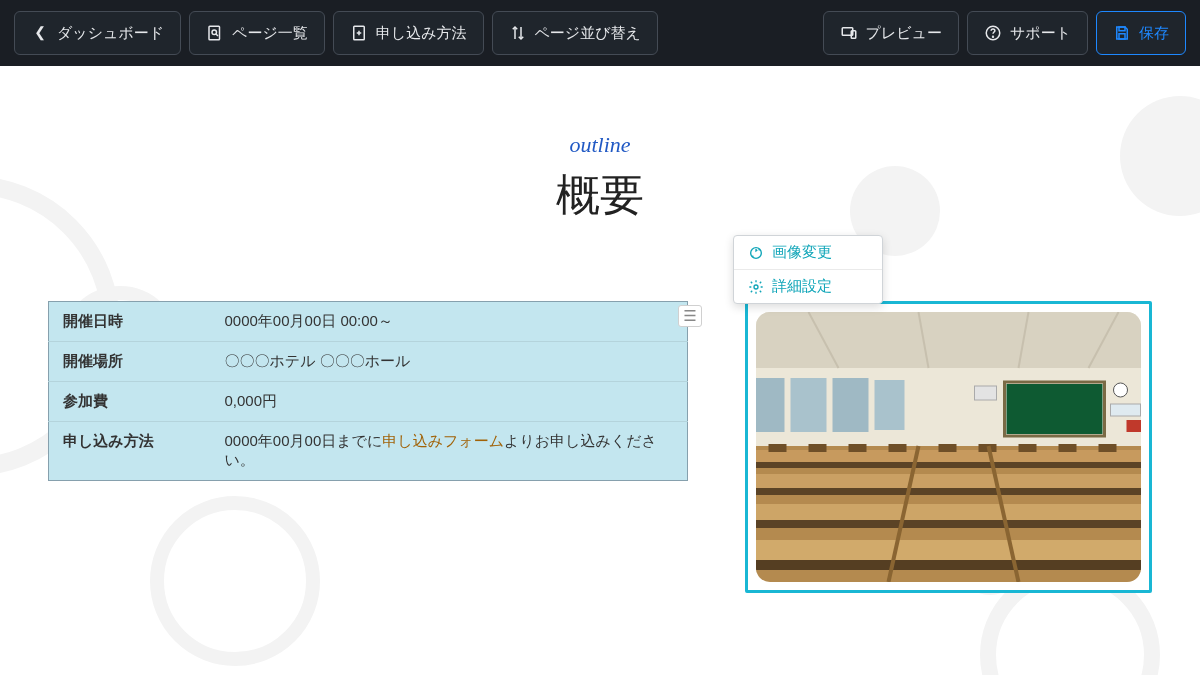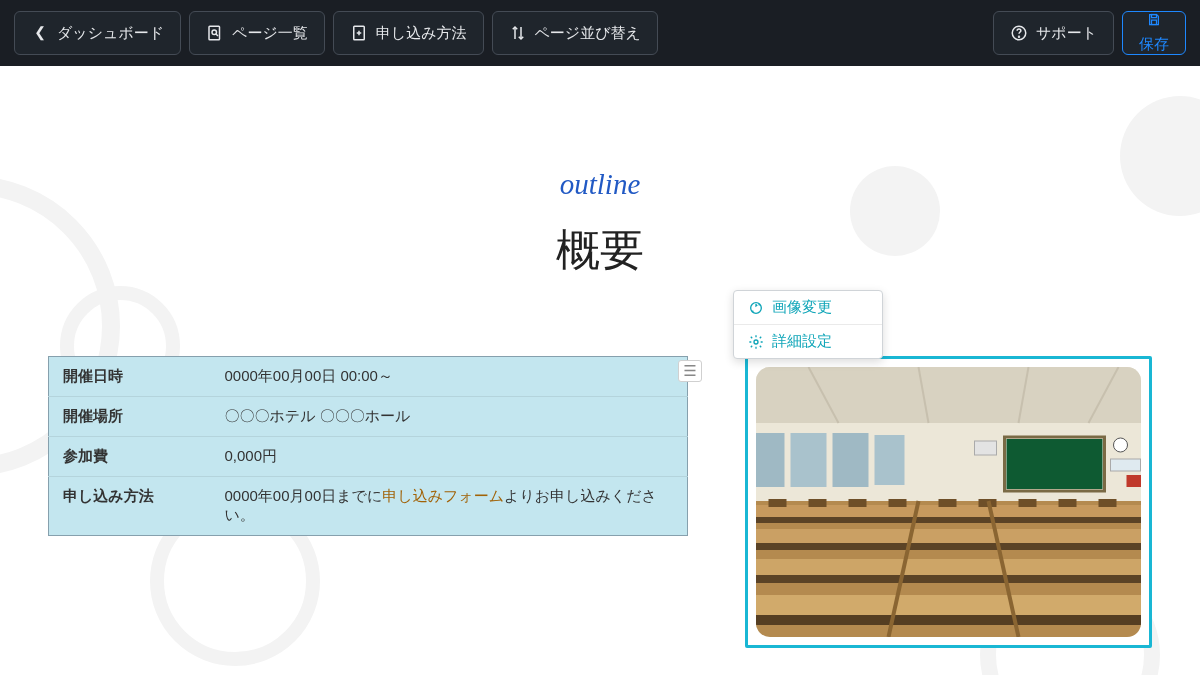--- a/index.html
+++ b/index.html
@@ -1,21 +1,21 @@
 <!DOCTYPE html>
 <html><head>
 <meta charset="utf-8">
 <style>
 * { box-sizing: border-box; margin: 0; padding: 0; }
 body { font-family: -apple-system, "Segoe UI", "Hiragino Sans", Meiryo, sans-serif; background: #fff; width: 1200px; height: 675px; overflow: hidden; position: relative; }
 
 
 .topbar { background: #1a1e24; height: 66px; display: flex; align-items: center; padding: 0 14px; gap: 8px; }
 .tb-btn { border: 1px solid #444b55; background: #1f252c; color: #e6e8eb; border-radius: 6px; height: 44px; padding: 0 16px; display: inline-flex; align-items: center; gap: 8px; font-size: 15px; cursor: pointer; }
-.tb-btn.save { border-color: #1e88ff; color: #1e88ff; flex-direction: column; }
+.tb-btn.save { border-color: #1e88ff; color: #1e88ff; }
 .tb-spacer { flex: 1; }
 .ico { width: 18px; height: 18px; display: inline-block; }
 .chev-l { font-size: 14px; }
 
 
 .handle { position: absolute; top: 66px; left: 0; width: 28px; height: 34px; background: #13171c; color: #fff; display: flex; align-items: center; justify-content: center; font-size: 16px; cursor: pointer; }
 
 
 .canvas { position: absolute; top: 66px; left: 0; right: 0; bottom: 0; background: #fff; overflow: hidden; }
 
@@ -23,22 +23,22 @@
 .deco { position: absolute; border-radius: 50%; }
 .d1 { width: 300px; height: 300px; border: 18px solid #f3f3f3; top: 110px; left: -180px; }
 .d1b { width: 120px; height: 120px; border: 14px solid #f3f3f3; top: 220px; left: 60px; }
 .d2 { width: 170px; height: 170px; border: 14px solid #f3f3f3; top: 430px; left: 150px; }
 .d3 { width: 120px; height: 120px; background: #f3f3f3; top: 30px; right: -40px; }
 .d4 { width: 90px; height: 90px; background: #f3f3f3; top: 100px; right: 260px; }
 .d5 { width: 180px; height: 180px; border: 16px solid #f3f3f3; bottom: -70px; right: 40px; }
 .d5b { width: 60px; height: 60px; border: 10px solid #f3f3f3; bottom: 80px; right: 180px; }
 
 
-.sec-sub { text-align: center; font-family: Georgia, 'Times New Roman', serif; font-style: italic; color: #2159c4; font-size: 29px; margin-top: 102px; }
-.sec-title { text-align: center; font-size: 44px; color: #222; font-weight: 400; margin-top: 20px; }
+.sec-sub { text-align: center; font-family: Georgia, 'Times New Roman', serif; font-style: italic; color: #2159c4; font-size: 22px; margin-top: 66px; }
+.sec-title { text-align: center; font-size: 44px; color: #222; font-weight: 400; margin-top: 8px; }
 
 
 .content-row { display: flex; gap: 24px; padding: 0 48px; margin-top: 76px; align-items: flex-start; position: relative; }
 .table-wrap { position: relative; flex: 0 0 640px; border-radius: 7px; }
 .info-table { width: 100%; border: 1px solid #86a0ad; background: #c3e6ef; border-collapse: collapse; font-size: 15px; color: #333; }
 .info-table tr { border-top: 1px solid #b4d4dc; }
 .info-table tr:first-child { border-top: none; }
 .info-table th { text-align: left; font-weight: 600; padding: 10px 14px; width: 170px; vertical-align: top; }
 .info-table td { padding: 10px 14px 10px 6px; }
 .info-table a { color: #a16207; text-decoration: none; }
@@ -85,20 +85,27 @@
   <button class="tb-btn">
     <svg class="ico" viewBox="0 0 24 24" fill="none" stroke="currentColor" stroke-width="2">
         <path d="M8 4v16"></path>
         <path d="M5 7l3-3 3 3"></path>
         <path d="M16 20V4"></path>
         <path d="M13 17l3 3 3-3"></path>
       </svg>
     <span>ページ並び替え</span>
   </button>
   <div class="tb-spacer"></div>
+  <button class="tb-btn">
+    <svg class="ico" viewBox="0 0 24 24" fill="none" stroke="currentColor" stroke-width="2">
+        <rect x="3" y="5" width="14" height="10" rx="1"></rect>
+        <rect x="15" y="9" width="6" height="10" rx="1"></rect>
+      </svg>
+    <span>プレビュー</span>
+  </button>
   <button class="tb-btn">
     <svg class="ico" viewBox="0 0 24 24" fill="none" stroke="currentColor" stroke-width="2">
         <circle cx="12" cy="12" r="9"></circle>
         <path d="M9.5 9a2.5 2.5 0 115 0c0 1.5-2.5 2-2.5 4"></path>
         <circle cx="12" cy="17" r="0.6" fill="currentColor"></circle>
       </svg>
     <span>サポート</span>
   </button>
   <button class="tb-btn save">
     <svg class="ico" viewBox="0 0 24 24" fill="none" stroke="currentColor" stroke-width="2">

